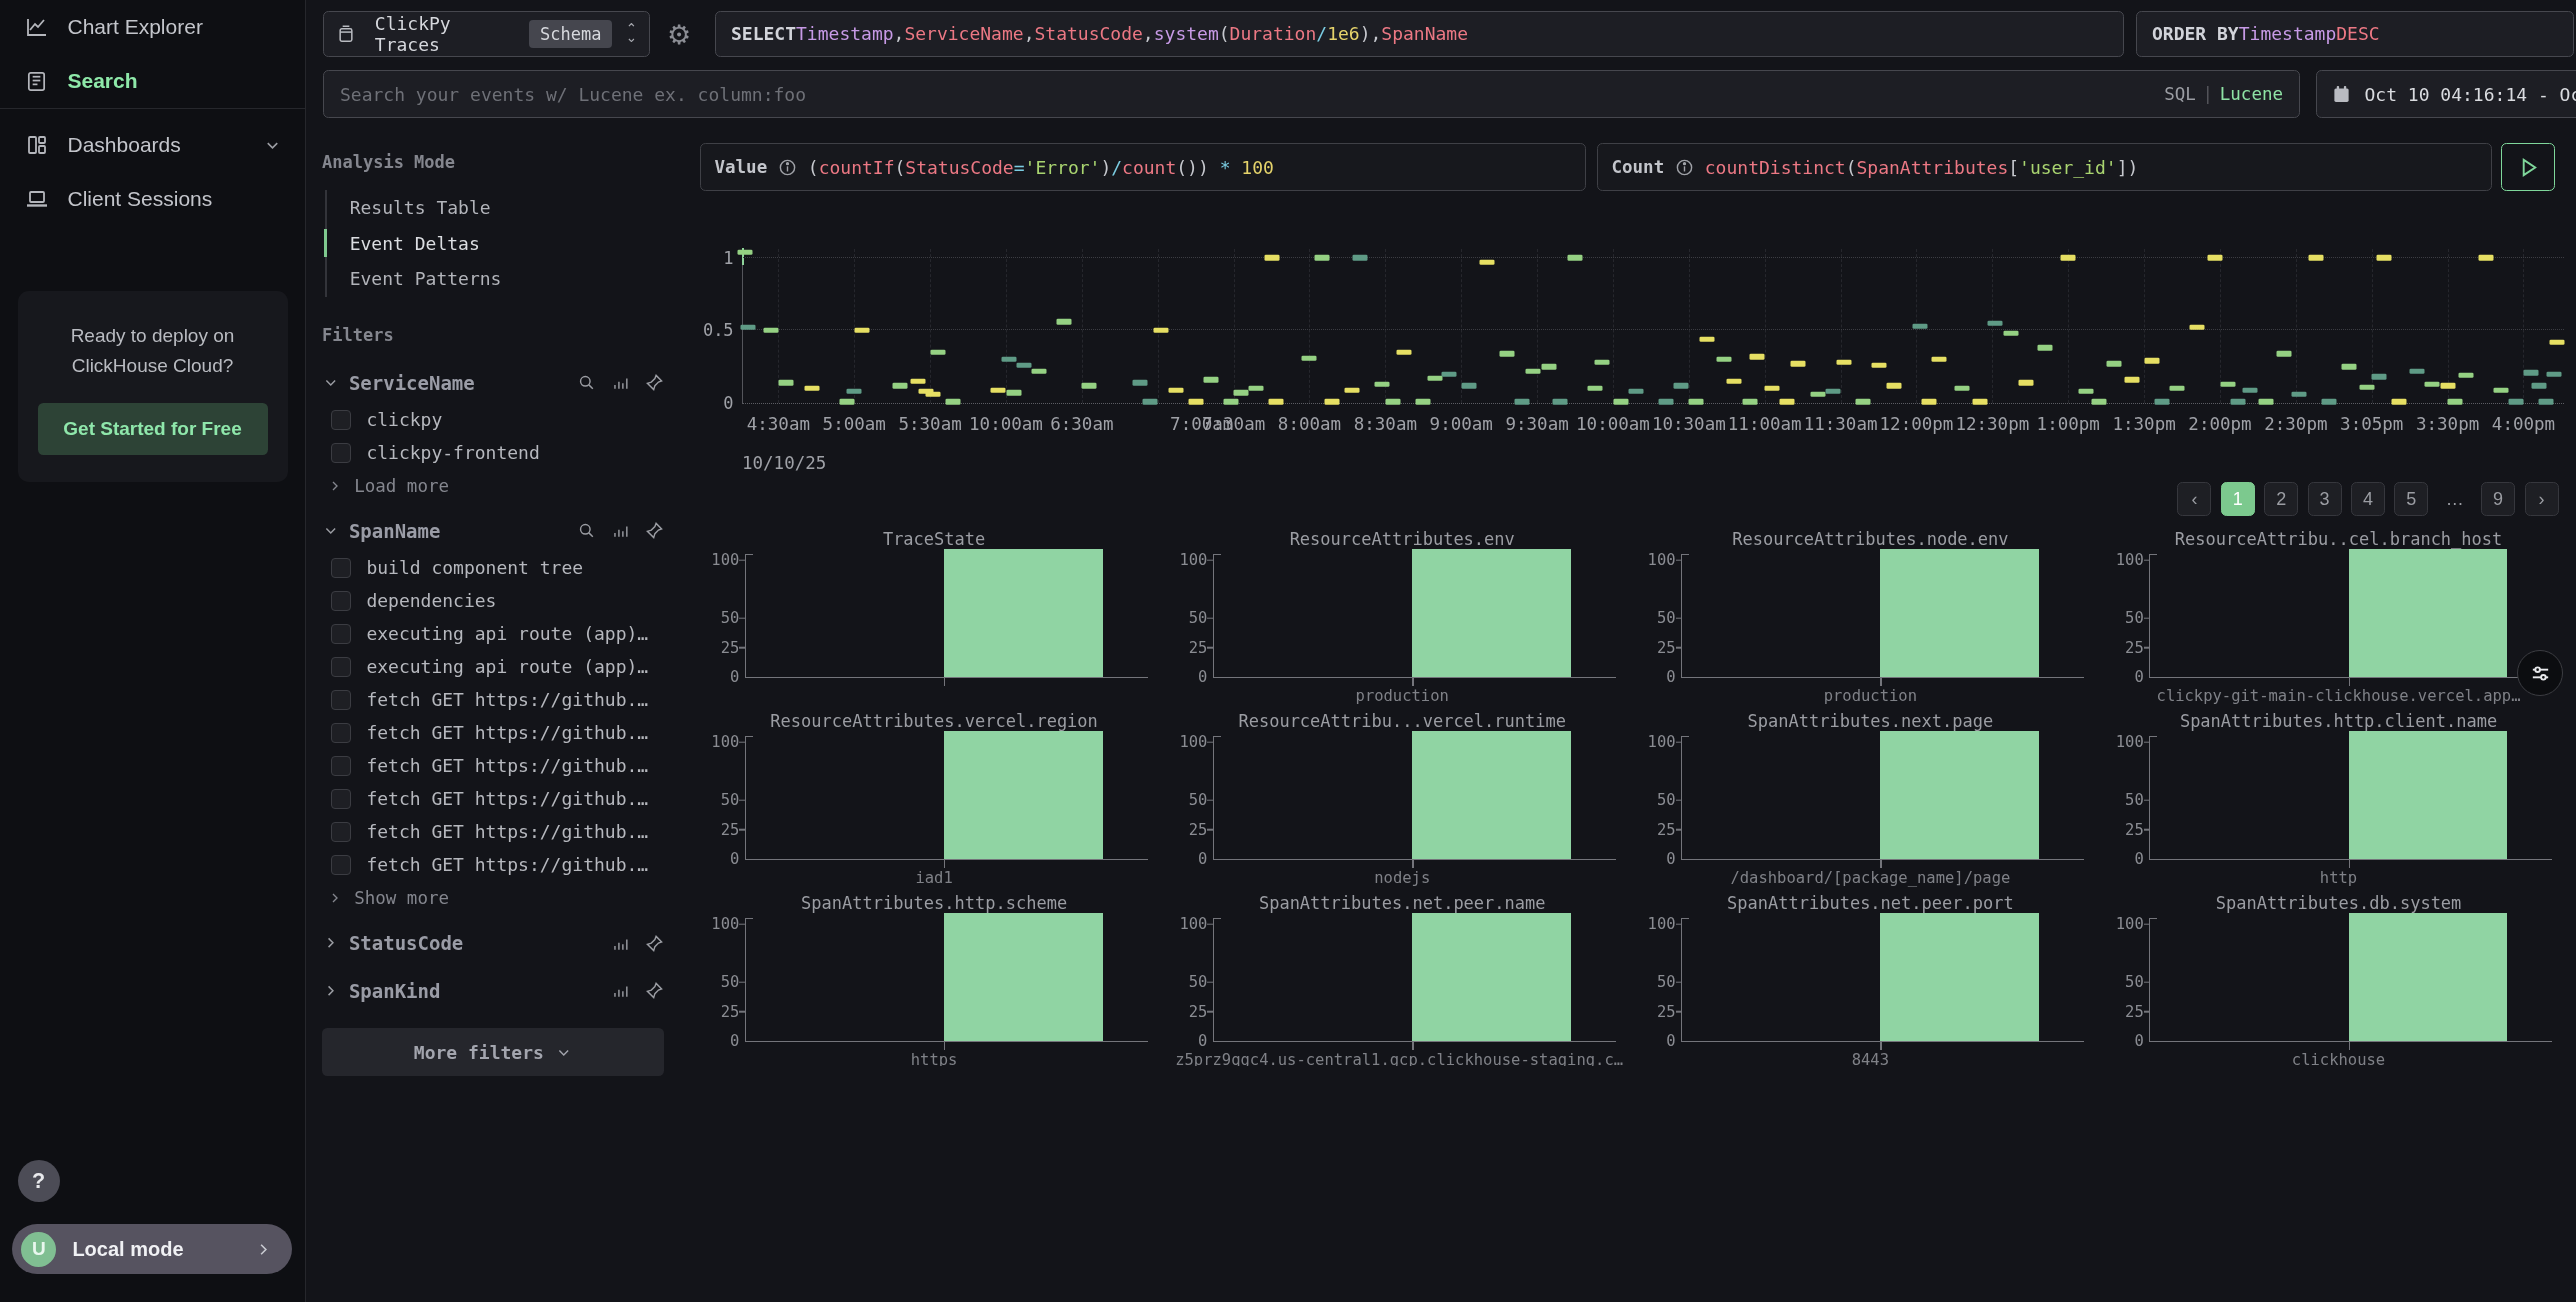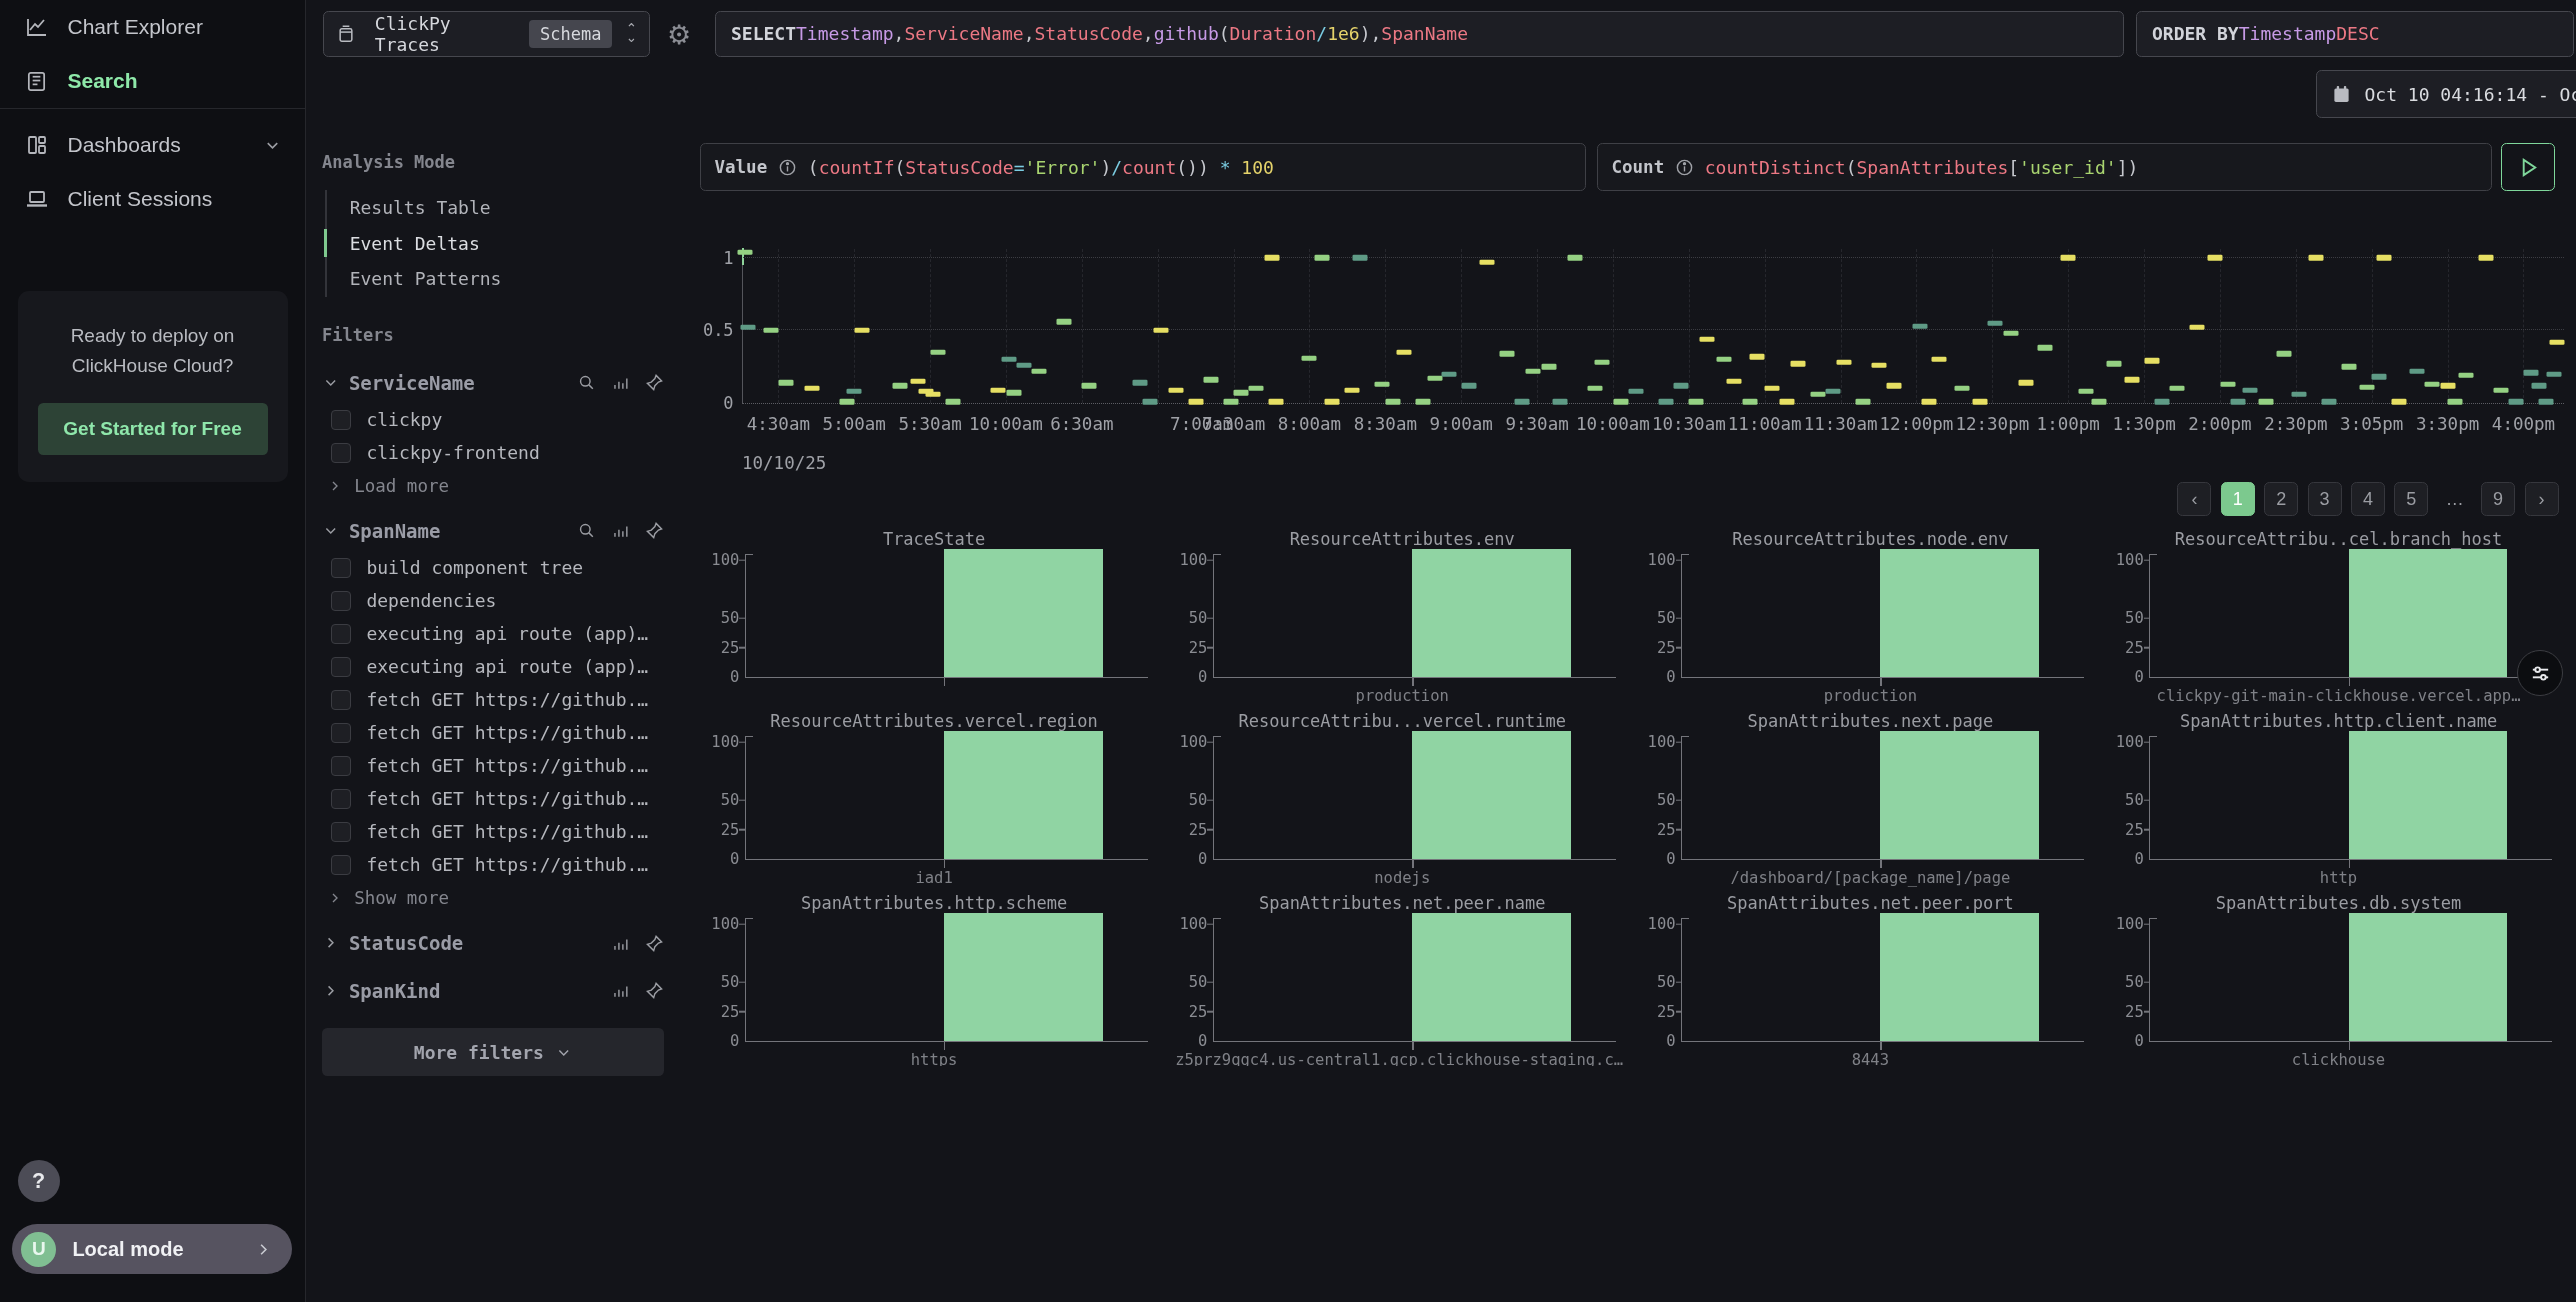--- a/index.html
+++ b/index.html
@@ -221,35 +221,41 @@
   </div>
   <span id="gear-btn">⚙</span>
   <div class="tb-box mono code-line" id="select-box">
       <span class="tk-kw">SELECT </span>
       <span class="tk-purple">Timestamp</span>
       <span class="tk-pl">, </span>
       <span class="tk-red">ServiceName</span>
       <span class="tk-pl">, </span>
       <span class="tk-red">StatusCode</span>
       <span class="tk-pl">, </span>
-      <span class="tk-purple">github</span>
+      <span class="tk-purple">system</span>
       <span class="tk-pl">(</span>
       <span class="tk-red">Duration</span>
       <span class="tk-cyan"> / </span>
       <span class="tk-yellow">1e6</span>
       <span class="tk-pl">)</span>
       <span class="tk-pl">, </span>
       <span class="tk-red">SpanName</span>
     </div>
   <div class="tb-box mono code-line" id="orderby-box">
       <span class="tk-kw">ORDER BY </span>
       <span class="tk-purple">Timestamp</span>
       <span class="tk-red"> DESC</span>
     </div>
 
+  <div class="tb-box" id="search-box">
+    <span id="search-placeholder" class="mono">Search your events w/ Lucene ex. column:foo</span>
+    <span class="lang-toggle mono">
+      <span class="lang-sql">SQL</span><span class="lang-sep">|</span><span class="lang-lucene">Lucene</span>
+    </span>
+  </div>
   <div class="tb-box" id="date-box">
     <span style="color:#b9bbc1">
       <svg width="19" height="20" viewBox="0 0 24 24" fill="currentColor">
           <rect x="3" y="5" width="18" height="17" rx="2"></rect>
           <rect x="6" y="2" width="3" height="4" rx="1"></rect>
           <rect x="15" y="2" width="3" height="4" rx="1"></rect>
         </svg>
     </span>
     <span id="date-text" class="mono">Oct 10 04:16:14 - Oct 10 16:16:14</span>
   </div>

